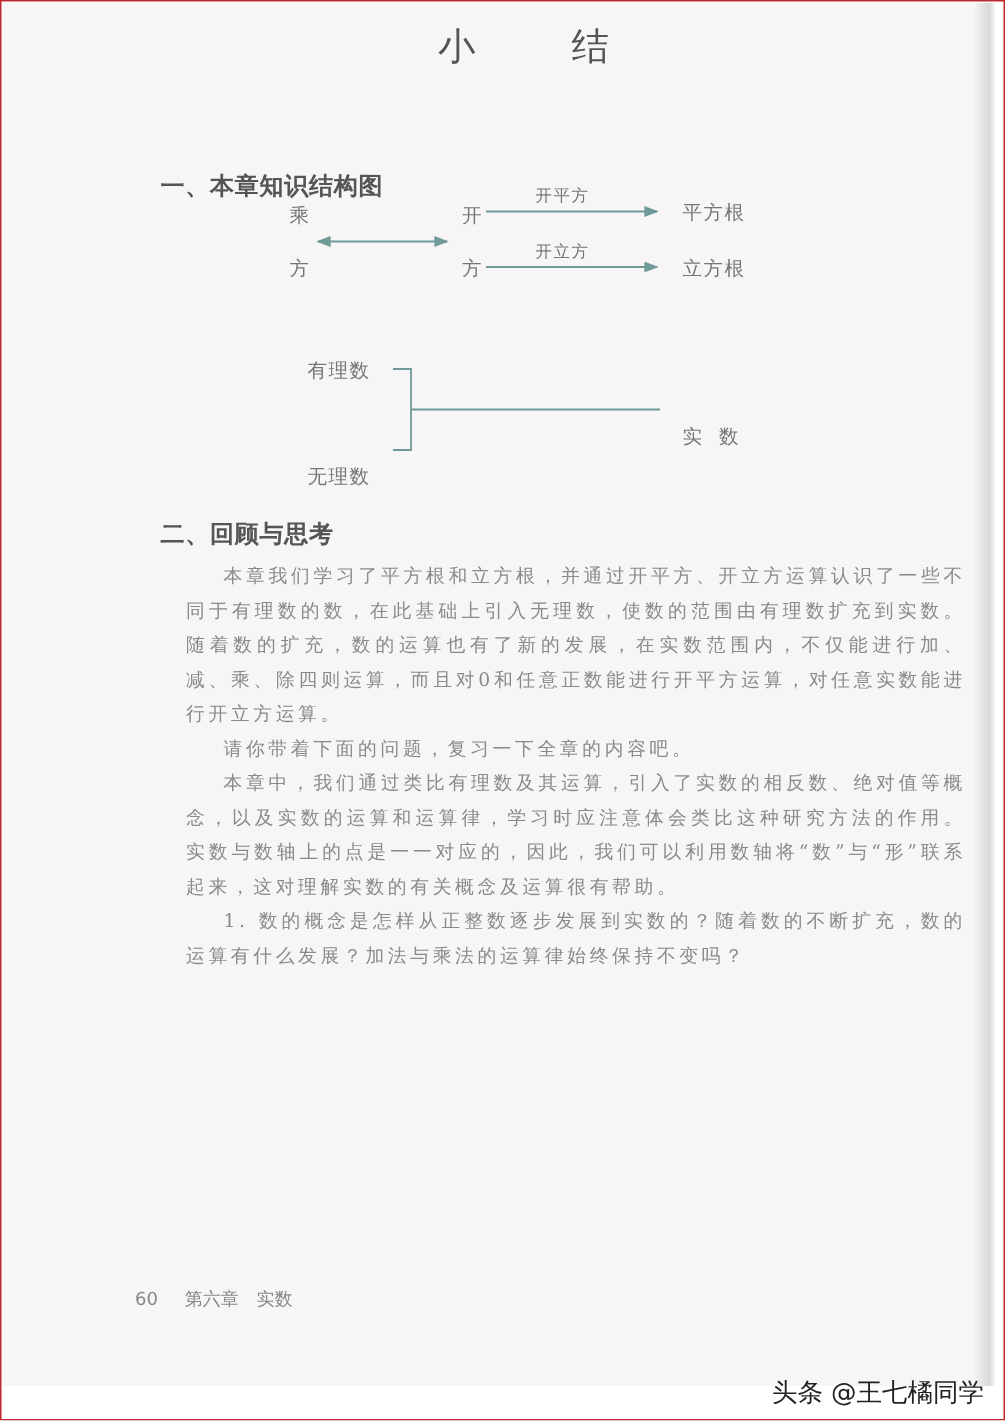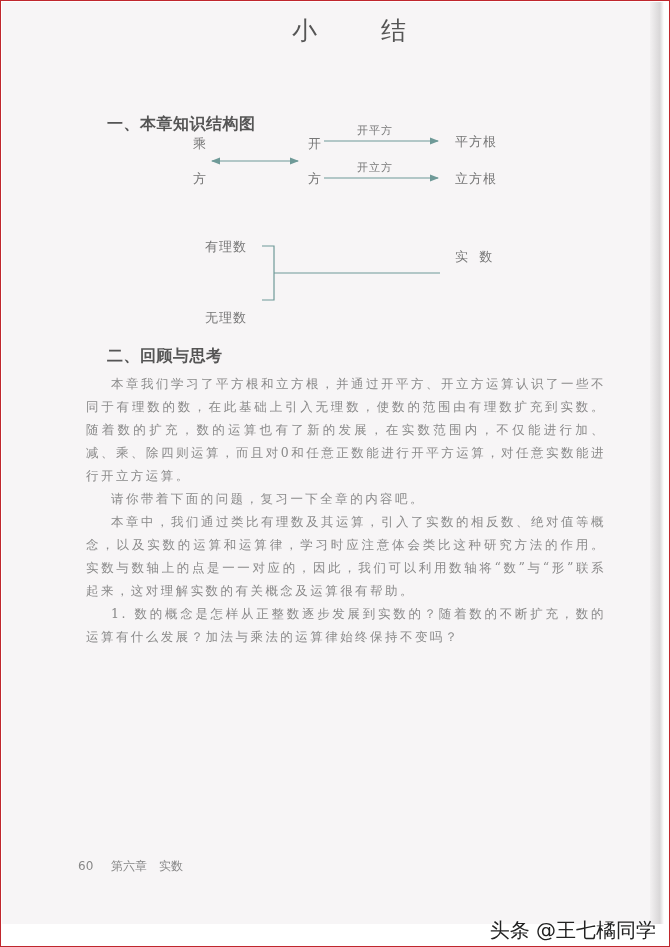--- a/index.html
+++ b/index.html
@@ -35,26 +35,26 @@
     }
     .diag-small { font-size: 11px; color: #777; }
     svg.diagram { position: absolute; left: 0; top: 0; width: 670px; height: 947px; }
     .para {
       position: absolute; left: 86px; width: 520px;
       font-size: 12.5px; color: #8a8a8a; line-height: 23px; letter-spacing: 2.45px;
       text-align: justify; font-family: "DejaVu Serif", serif;
     }
     .para p { margin: 0; text-indent: 2em; }
     .footer {
-      position: absolute; left: 78px; top: 858px; font-size: 12px; color: #888;
+      position: absolute; left: 90px; top: 858px; font-size: 12px; color: #888;
       font-family: "DejaVu Sans", sans-serif;
     }
     .footer span { margin-right: 14px; }
     .watermark {
-      position: absolute; right: 14px; top: 917px; font-size: 20px; color: #222;
+      position: absolute; right: 14px; top: 917px; font-size: 17px; color: #222;
       font-family: "DejaVu Sans", sans-serif; text-shadow: 0 0 2px #fff;
     }
   </style>
 </head>
 <body>
 
 <div class="page"></div>
 <div class="page-shadow"></div>
 
 <div class="title">小  结</div>
@@ -85,25 +85,25 @@
 <div class="diag-text" style="left:193px; top:170px;">方</div>
 <div class="diag-text" style="left:308px; top:135px;">开</div>
 <div class="diag-text" style="left:308px; top:170px;">方</div>
 <div class="diag-text diag-small" style="left:357px; top:123px;">开平方</div>
 <div class="diag-text diag-small" style="left:357px; top:160px;">开立方</div>
 <div class="diag-text" style="left:455px; top:133px;">平方根</div>
 <div class="diag-text" style="left:455px; top:170px;">立方根</div>
 
 <div class="diag-text" style="left:205px; top:238px;">有理数</div>
 <div class="diag-text" style="left:205px; top:292px;margin-top:17px;">无理数</div>
-<div class="diag-text" style="left:455px; top:248px; white-space:pre;">实  数</div>
+<div class="diag-text" style="left:455px; top:282px; white-space:pre;">实  数</div>
 
 <div class="h2" style="top:346px;">二、回顾与思考</div>
 
-<div class="para" style="top:372px;">
+<div class="para" style="top:372px;margin-left:38px;">
   <p>本章我们学习了平方根和立方根，并通过开平方、开立方运算认识了一些不同于有理数的数，在此基础上引入无理数，使数的范围由有理数扩充到实数。随着数的扩充，数的运算也有了新的发展，在实数范围内，不仅能进行加、减、乘、除四则运算，而且对0和任意正数能进行开平方运算，对任意实数能进行开立方运算。</p>
   <p>请你带着下面的问题，复习一下全章的内容吧。</p>
   <p>本章中，我们通过类比有理数及其运算，引入了实数的相反数、绝对值等概念，以及实数的运算和运算律，学习时应注意体会类比这种研究方法的作用。实数与数轴上的点是一一对应的，因此，我们可以利用数轴将“数”与“形”联系起来，这对理解实数的有关概念及运算很有帮助。</p>
   <p>1. 数的概念是怎样从正整数逐步发展到实数的？随着数的不断扩充，数的运算有什么发展？加法与乘法的运算律始终保持不变吗？</p>
 </div>
 
 <div class="footer">
   <span>60</span>
   <span style="margin-right:8px;">第六章</span>
   <span>实数</span>

